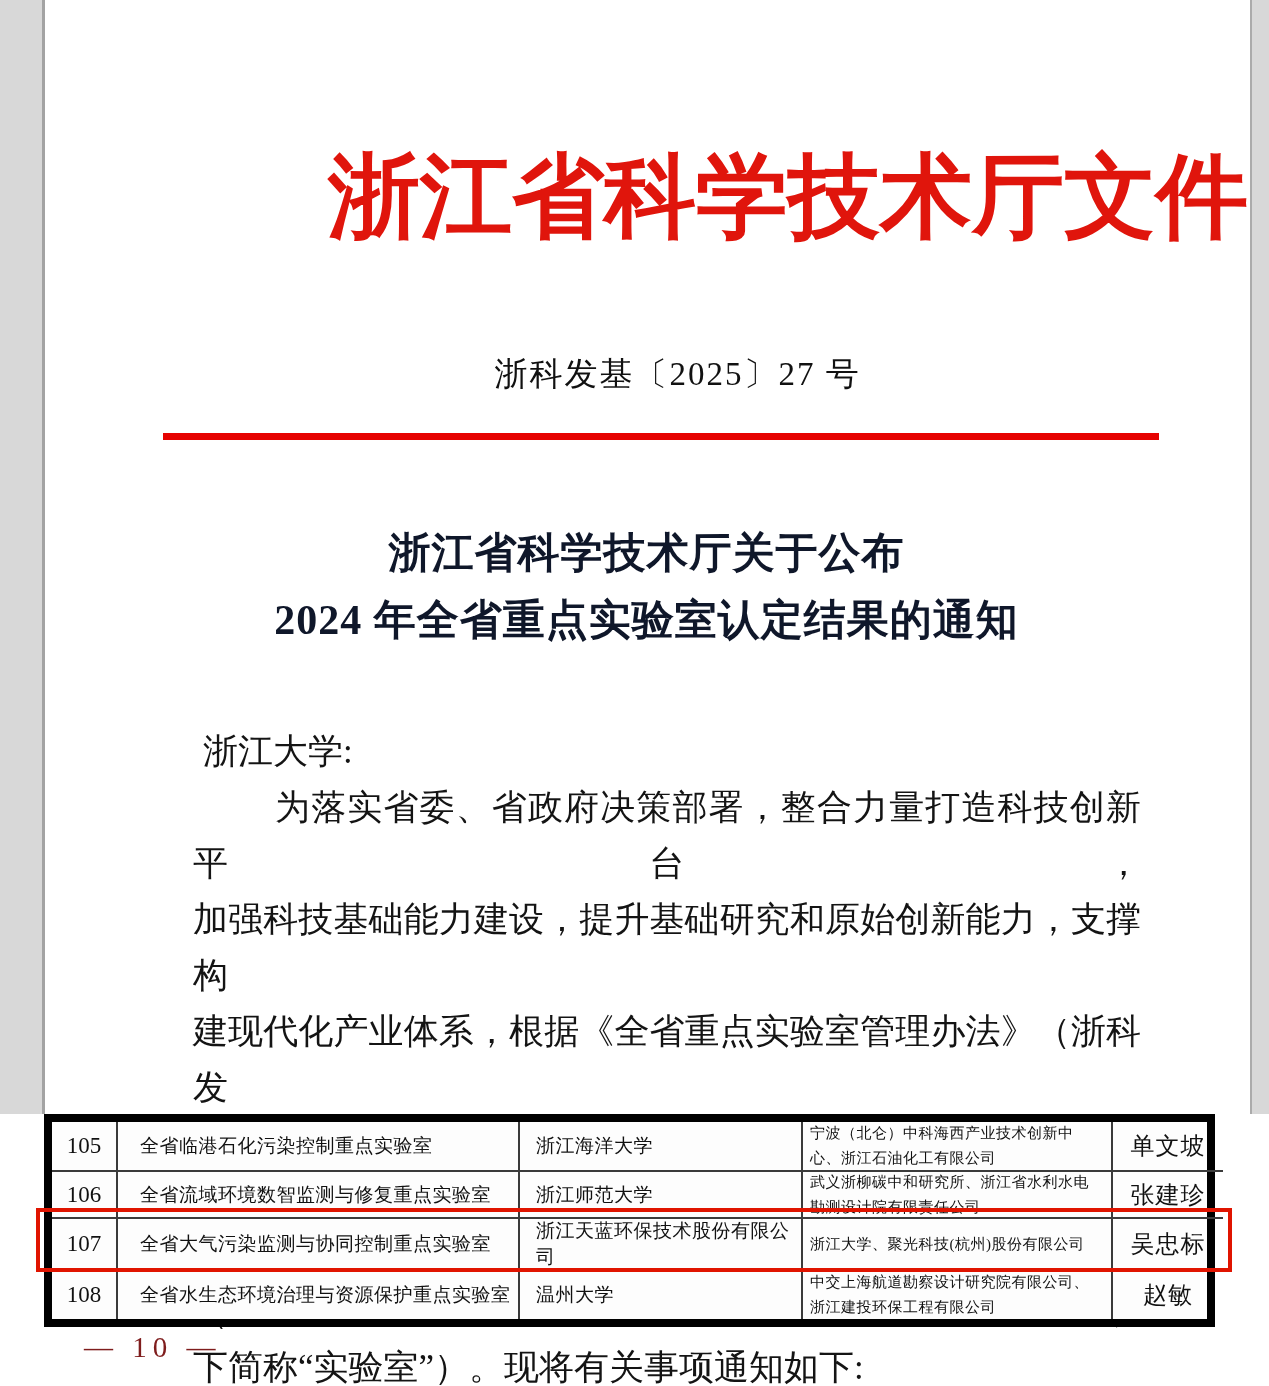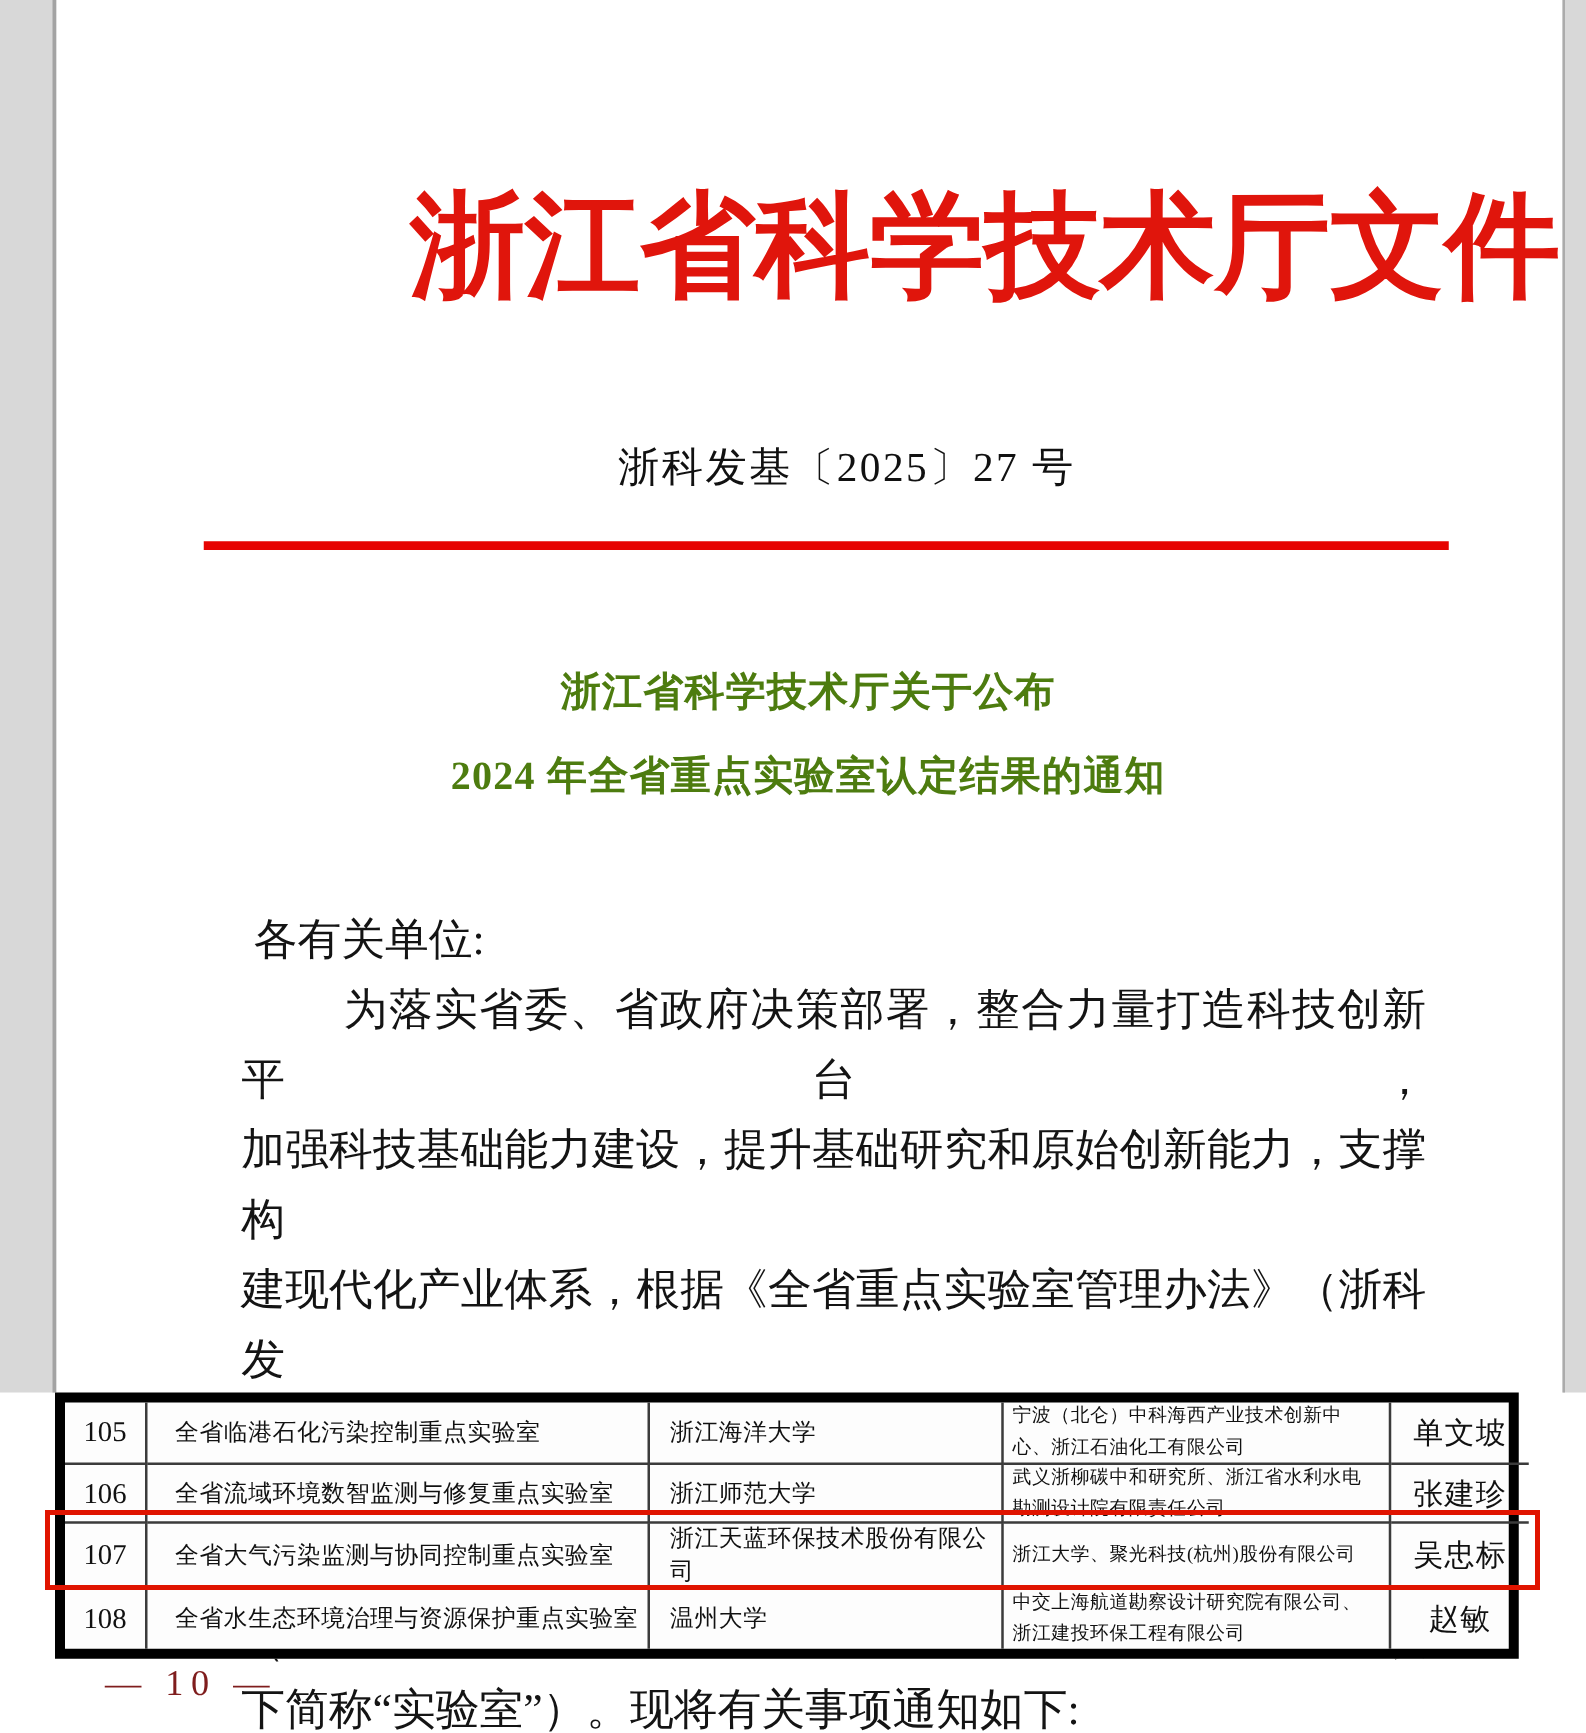--- a/index.html
+++ b/index.html
@@ -45,23 +45,23 @@
     position: absolute;
     left: 163px; top: 433px;
     width: 996px; height: 7px;
     background: #e60301;
   }
   .subtitle {
     position: absolute;
     left: 45px; top: 520px; width: 1203px;
     text-align: center;
     font-weight: bold;
-    font-size: 32px;
+    font-size: 42px;
     line-height: 67px;
-    color: #4d7c0f;
+    color: #0f172a;
     letter-spacing: 1px;
   }
   .body-text {
     position: absolute;
     left: 193px; top: 724px; width: 948px;
     font-size: 35px;
     line-height: 56px;
     color: #141414;
   }
   .body-text .line { width: 100%; white-space: nowrap; }
@@ -131,21 +131,21 @@
   <div class="doc-number">浙科发基〔2025〕27 号</div>
 
   <div class="red-rule"></div>
 
   <div class="subtitle">
     <div>浙江省科学技术厅关于公布</div>
     <div>2024 年全省重点实验室认定结果的通知</div>
   </div>
 
   <div class="body-text">
-    <div class="line salutation">各有关单位:</div>
+    <div class="line salutation">浙江大学:</div>
     <div class="line indent fill">为落实省委、省政府决策部署，整合力量打造科技创新平台，</div>
     <div class="line fill">加强科技基础能力建设，提升基础研究和原始创新能力，支撑构</div>
     <div class="line fill">建现代化产业体系，根据《全省重点实验室管理办法》（浙科发</div>
     <div class="line fill">基〔2023〕40 号）规定，经我厅组织评审和论证，认定“全省智</div>
     <div class="line fill">能建造与工程软件重点实验室”等 137 家为全省重点实验室（以</div>
     <div class="line">下简称“实验室”）。现将有关事项通知如下:</div>
   </div>
 
   <div class="tbl">
 

